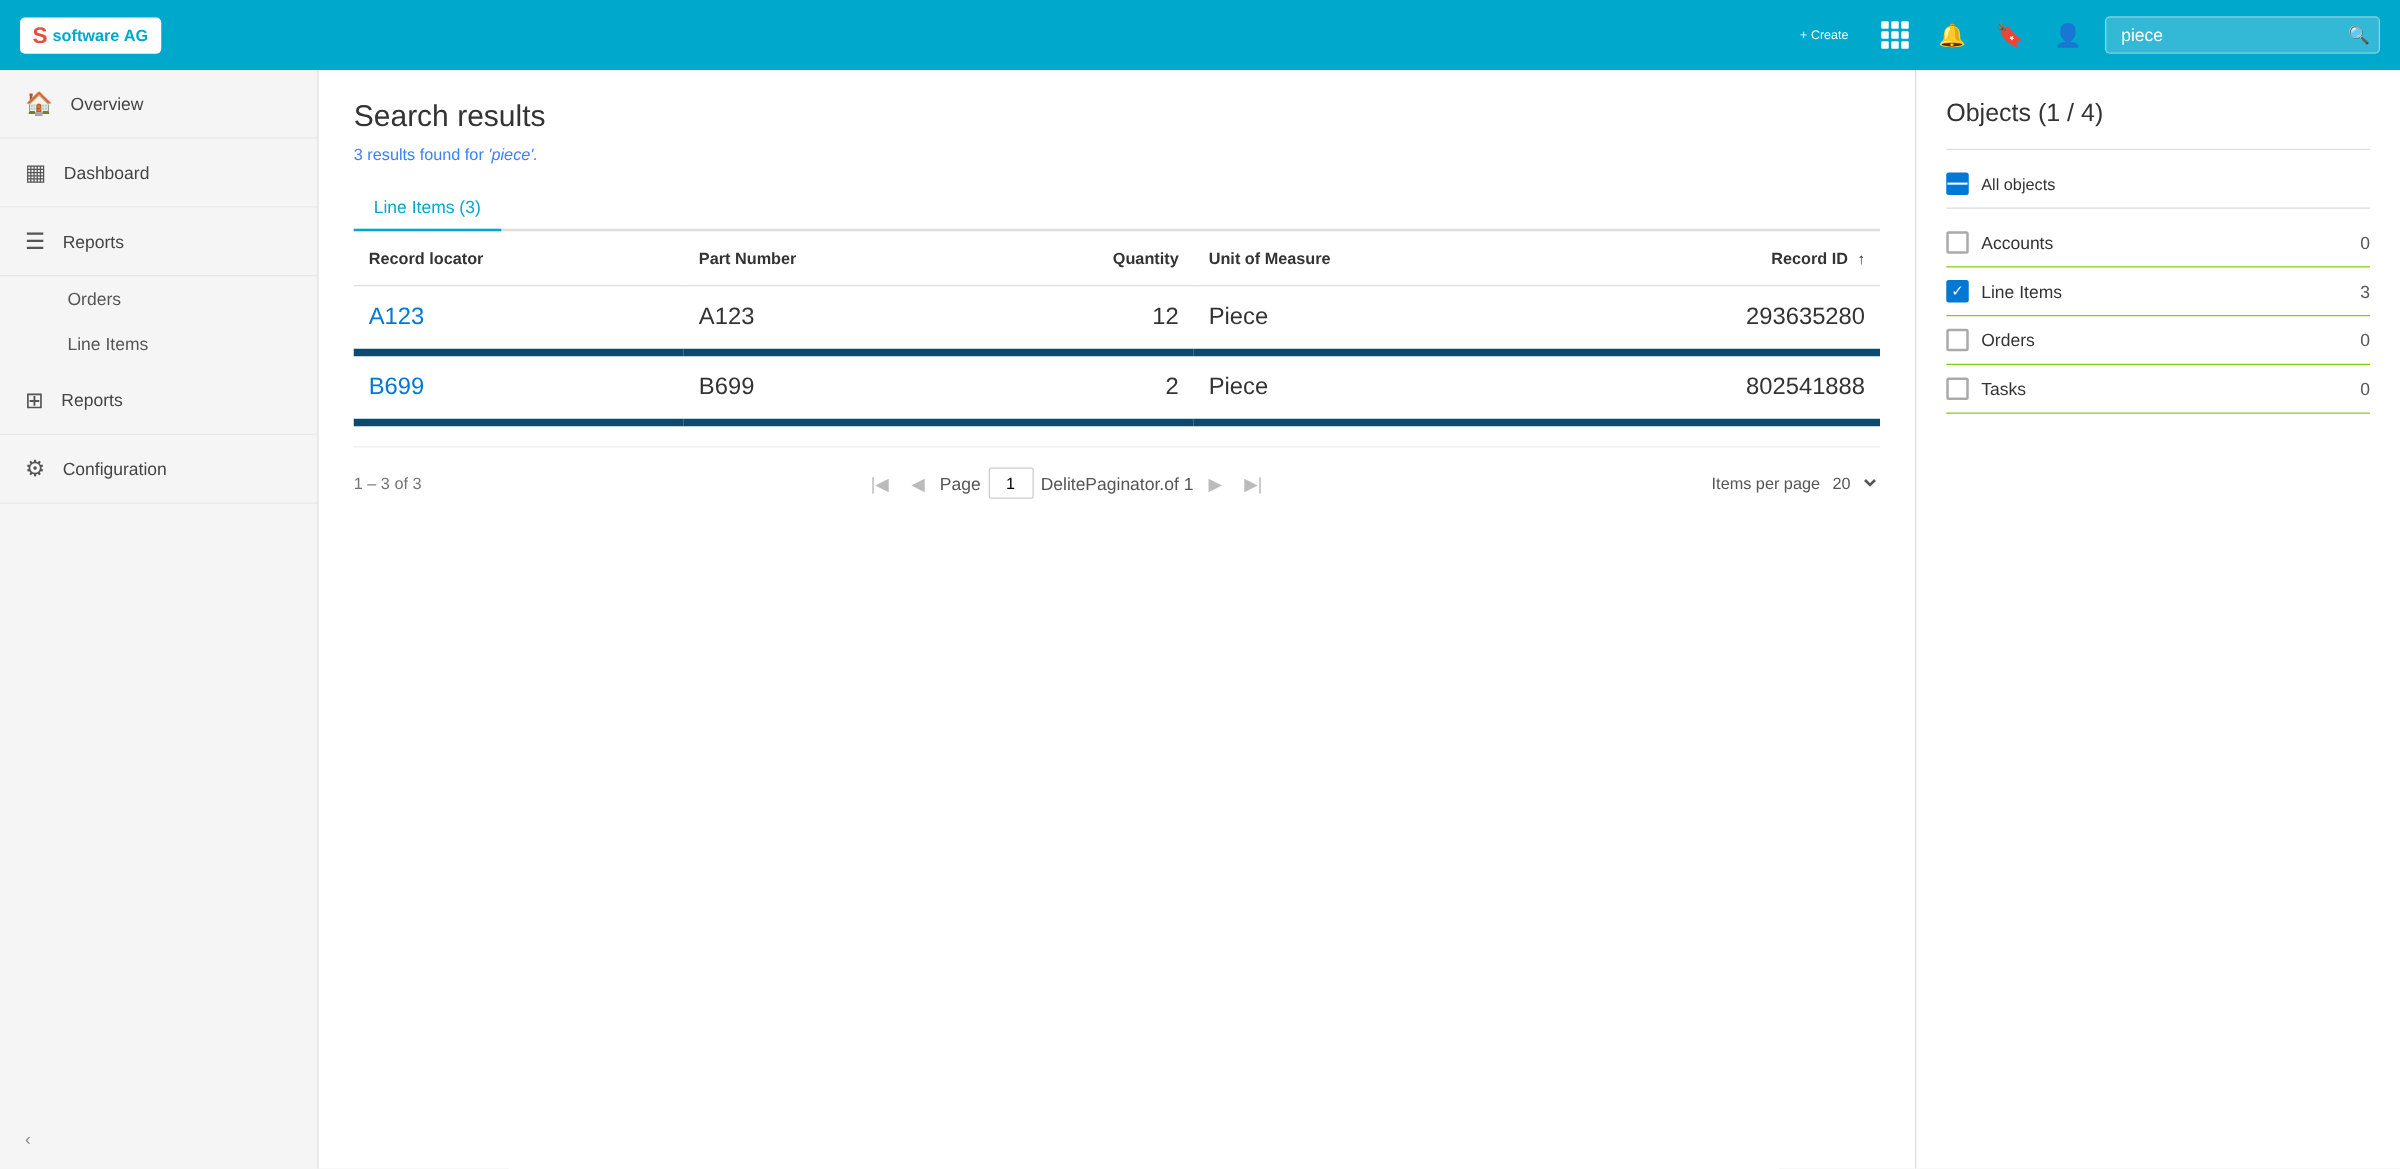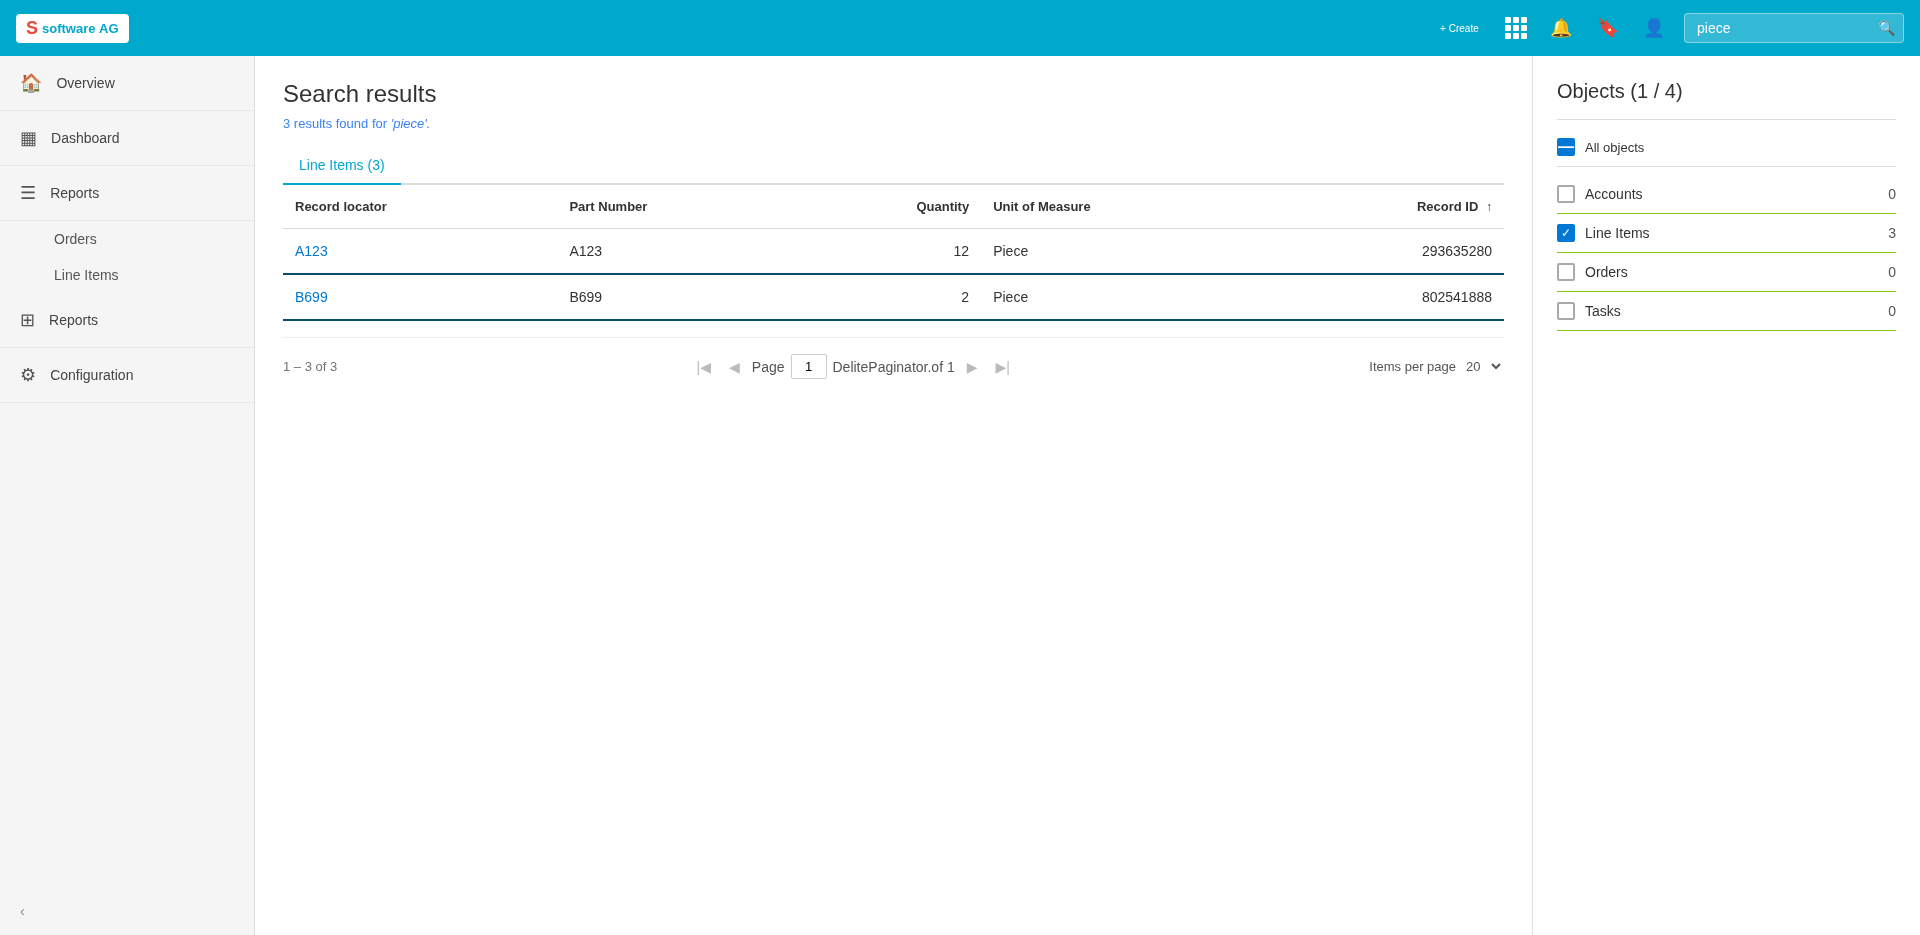--- a/index.html
+++ b/index.html
@@ -160,23 +160,23 @@
     .data-table th {
       text-align: left;
       padding: 14px 12px;
       font-size: 13px;
       font-weight: 600;
       color: #333;
       border-bottom: 1px solid #ddd;
     }
     .data-table td {
       padding: 14px 12px;
-      font-size: 14px;
+      font-size: 19px;
       color: #333;
-      border-bottom: 2px solid #0c4a6e;
+      border-bottom: 6px solid #0c4a6e;
     }
     .data-table td.link-cell { color: #0078d4; cursor: pointer; }
     .sort-icon { font-size: 12px; margin-left: 4px; }
 
     
     .pagination {
       display: flex;
       align-items: center;
       justify-content: space-between;
       padding: 16px 0 4px 0;

